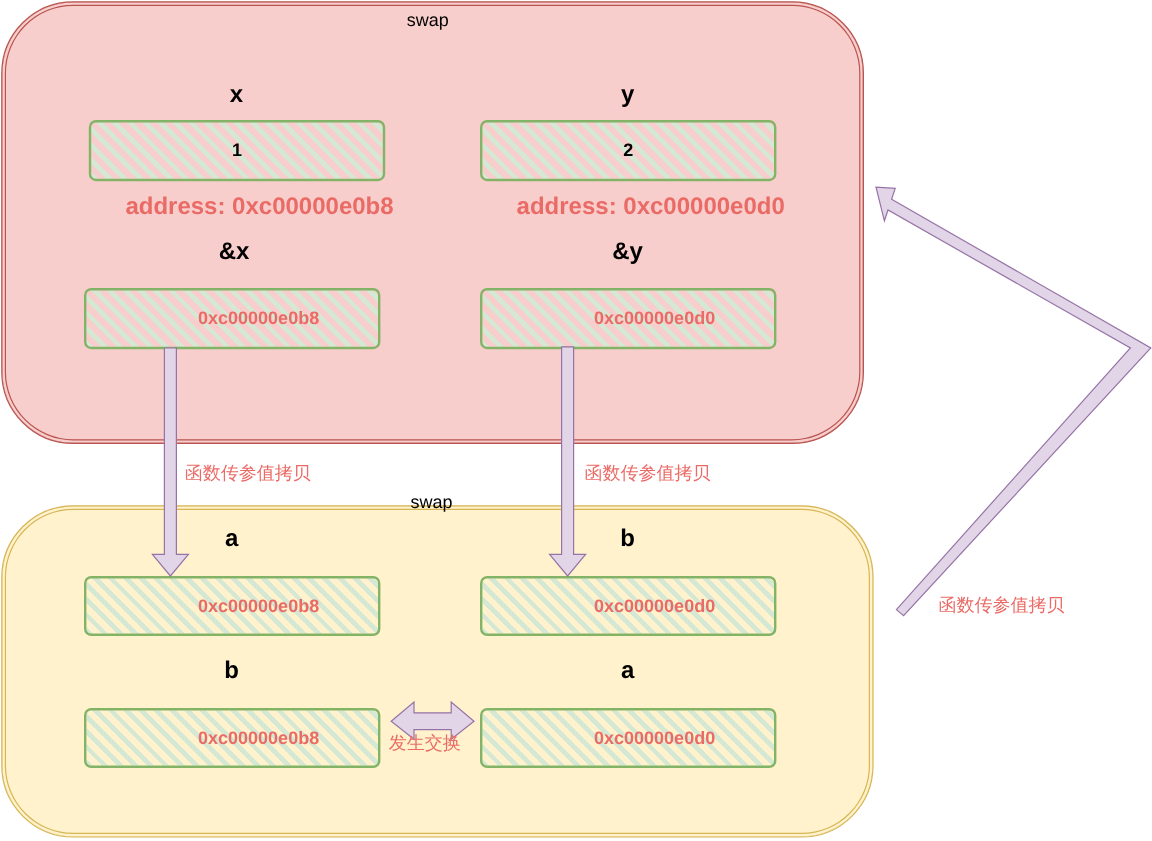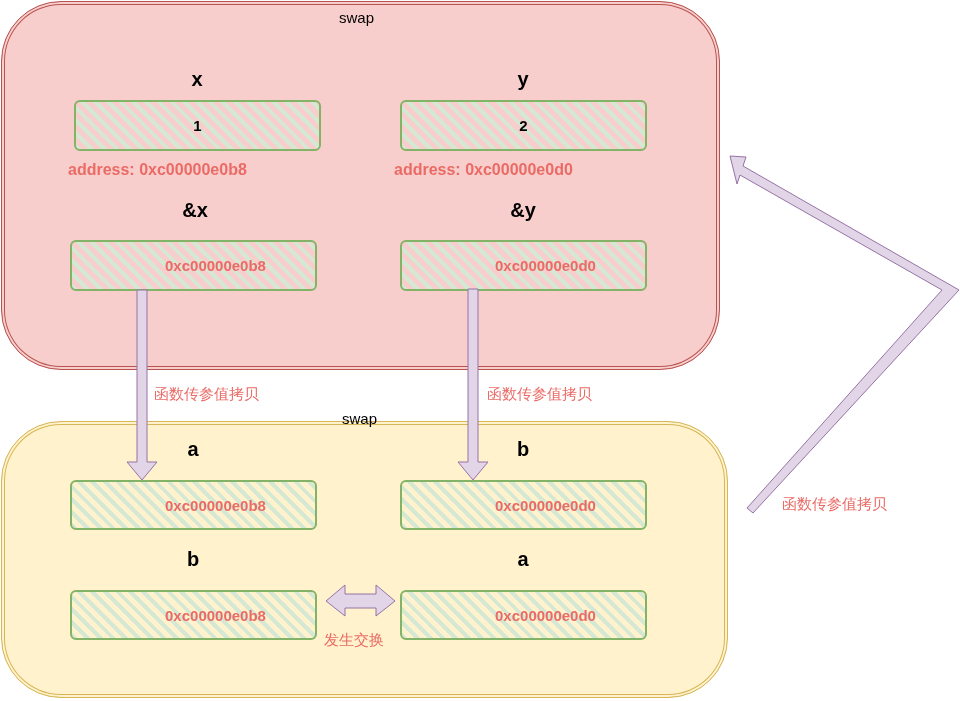--- a/index.html
+++ b/index.html
@@ -11,21 +11,21 @@
   .container-swap { left:1px; top:421px; width:727px; height:277px;
     background:#fff2cc; border:1px solid #d6b656; box-shadow: inset 0 0 0 2px #fff2cc, inset 0 0 0 3px #d6b656; }
   .container-title { position:absolute; font-size:15px; color:#000; }
   .var-label { position:absolute; font-size:20px; font-weight:bold; color:#000; text-align:center; width:120px; }
   .box { position:absolute; box-sizing:border-box; border:2px solid #82b366; border-radius:6px;
     display:flex; align-items:center; justify-content:center; font-size:15px; font-weight:bold; }
   .hatch-pink { background: repeating-linear-gradient(45deg, #d5e8d4 0 4px, #f8cecc 4px 9px); }
   .hatch-yellow { background: repeating-linear-gradient(45deg, #d5e8d4 0 4px, #fff2cc 4px 9px); }
   .box .val-black { color:#000; }
   .box .val-red { color:#ea6b66;margin-left:44px; }
-  .addr-caption { position:absolute; font-size:16px; font-weight:bold; color:#ea6b66; text-align:left; width:260px; }
+  .addr-caption { position:absolute; font-size:20px; font-weight:bold; color:#ea6b66; text-align:right; width:260px; }
   .red-note { position:absolute; font-size:15px; font-weight:normal; color:#ea6b66; white-space:nowrap; }
   svg.overlay { position:absolute; left:0; top:0; }
 </style>
 </head>
 <body>
 
 <div class="container container-main"></div>
 <div class="container-title" style="left:339px; top:9px;">swap</div>
 
 <div class="var-label" style="left:137px; top:68px;">x</div>
@@ -77,14 +77,14 @@
 
   <polygon points="468,289 478,289 478,462 488,462 473,480 458,462 468,462" fill="#e1d5e7" stroke="#9673a6" stroke-width="1"></polygon>
 
   <polygon points="326,601 345,585 345,594 376,594 376,585 395,601 376,616 376,608 345,608 345,616" fill="#e1d5e7" stroke="#9673a6" stroke-width="1"></polygon>
 
   <polygon points="747,508 753,513 959,290 743,166 746,157 730,156 737,184 740,175 942,290" fill="#e1d5e7" stroke="#9673a6" stroke-width="1"></polygon>
 </svg>
 
 <div class="red-note" style="left:154px; top:385px;">函数传参值拷贝</div>
 <div class="red-note" style="left:487px; top:385px;">函数传参值拷贝</div>
-<div class="red-note" style="left:324px; top:631px;">发生交换</div>
+<div class="red-note" style="left:324px; top:610px;">发生交换</div>
 <div class="red-note" style="left:782px; top:495px;">函数传参值拷贝</div>
 
 </body></html>

